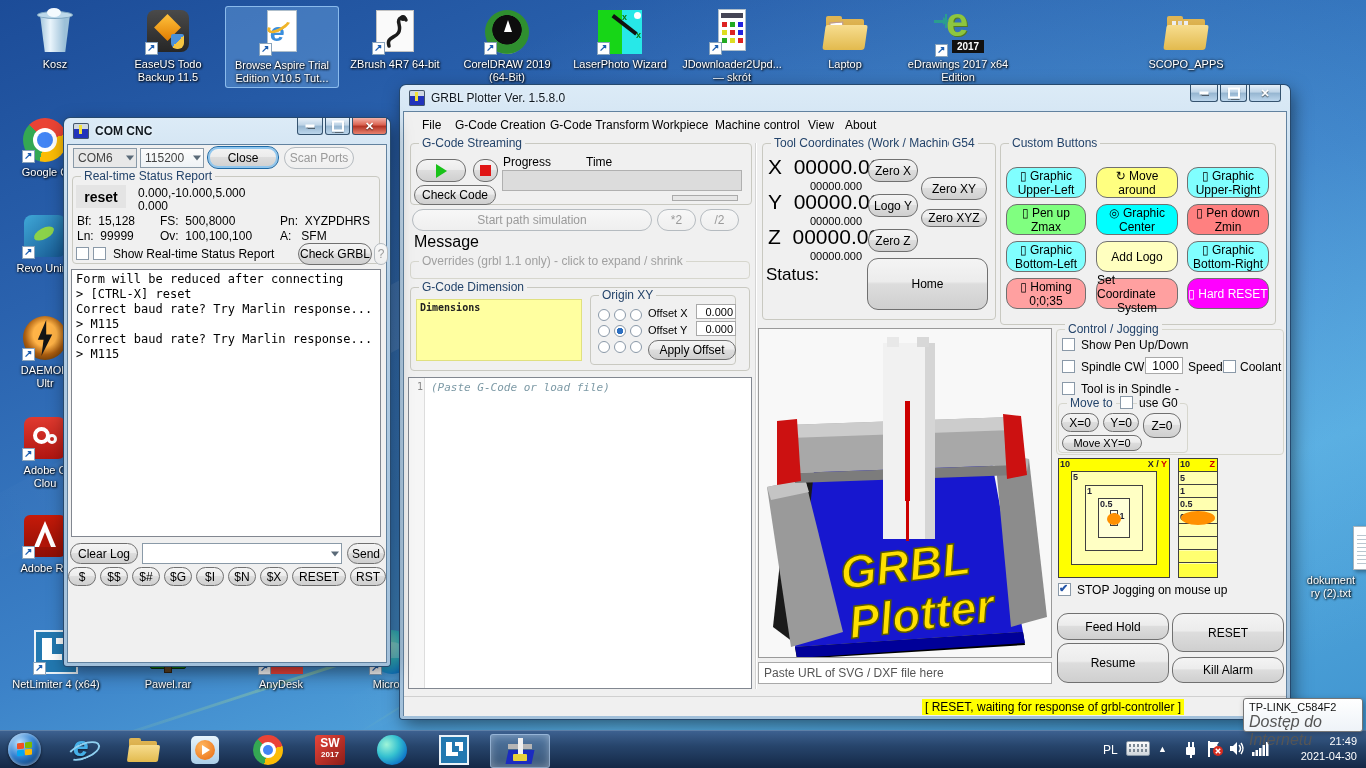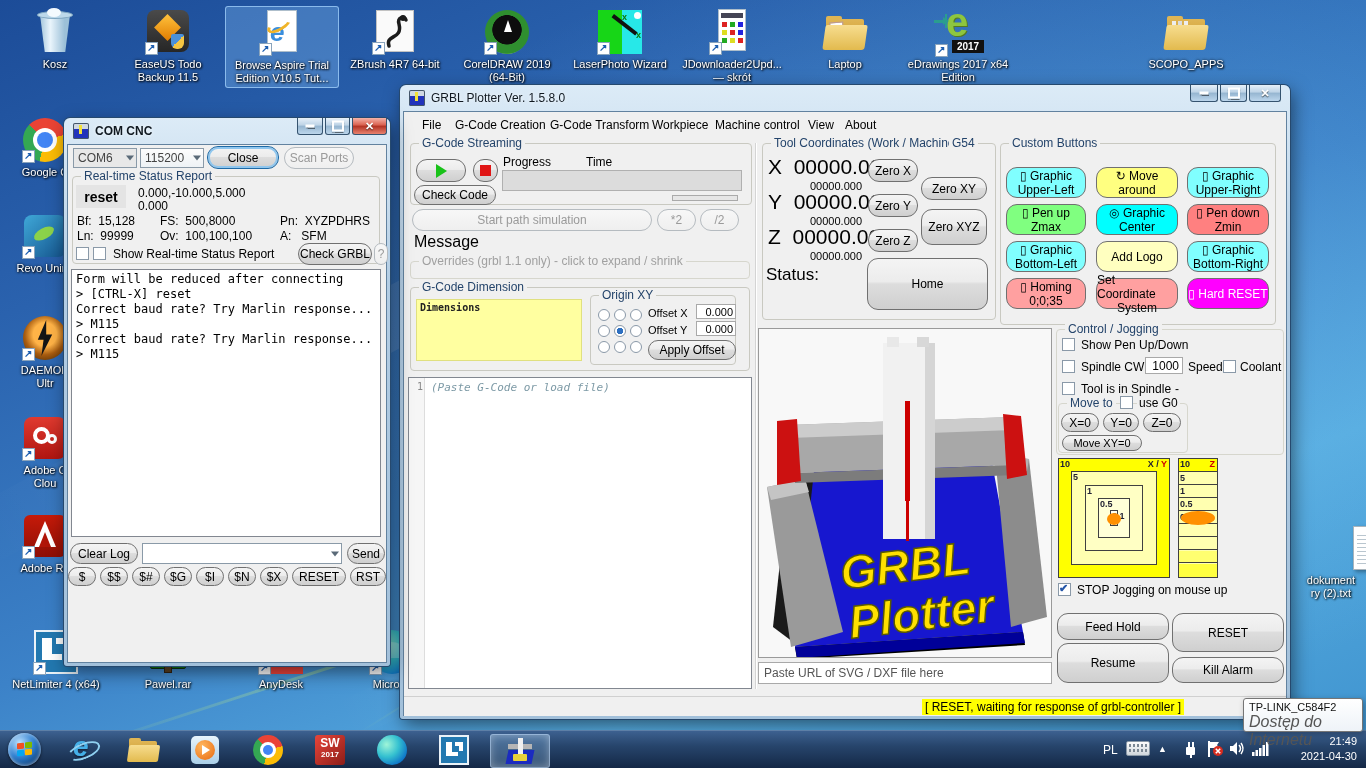--- a/index.html
+++ b/index.html
@@ -397,22 +397,22 @@
   <div class="grp" style="left:362px;top:58px;width:234px;height:177px">
     <div class="cap">Tool Coordinates (Work / Machine)</div>
     <div class="cap" style="left:186px">G54</div>
   </div>
   <div class="lab" style="left:368px;top:70px;font-size:21px"><span>X</span>&nbsp;&nbsp;<span>00000.000</span></div>
   <div class="lab" style="left:410px;top:95px;font-size:11px">00000.000</div>
   <div class="btn" style="left:468px;top:74px;width:50px;height:23px">Zero X</div>
   <div class="btn" style="left:521px;top:92px;width:66px;height:23px">Zero XY</div>
   <div class="lab" style="left:368px;top:105px;font-size:21px"><span>Y</span>&nbsp;&nbsp;<span>00000.000</span></div>
   <div class="lab" style="left:410px;top:130px;font-size:11px">00000.000</div>
-  <div class="btn" style="left:468px;top:109px;width:50px;height:23px">Zero Y</div>
-  <div class="btn" style="left:521px;top:124px;width:66px;height:36px">Zero XYZ</div>
+  <div class="btn" style="left:468px;top:109px;width:50px;height:23px">Logo Y</div>
+  <div class="btn" style="left:521px;top:124px;width:66px;height:18px">Zero XYZ</div>
   <div class="lab" style="left:368px;top:140px;font-size:21px"><span>Z</span>&nbsp;&nbsp;<span>00000.000</span></div>
   <div class="lab" style="left:410px;top:165px;font-size:11px">00000.000</div>
   <div class="btn" style="left:468px;top:144px;width:50px;height:23px">Zero Z</div>
   <div class="lab" style="left:366px;top:180px;font-size:17px">Status:</div>
   <div class="btn" style="left:467px;top:173px;width:121px;height:52px">Home</div>
 
   <div class="zz" style="left:358px;top:243px;width:294px;height:330px;background:#f8f8f8;border:1px solid #9a9a9a">
     <svg width="292" height="328" viewBox="0 0 292 328">
       <polygon points="30,150 58,145 38,316 14,298" fill="#1a1a1a"></polygon>
       <polygon points="55,142 232,128 264,303 36,318" fill="#1717cf"></polygon>
@@ -507,21 +507,21 @@
   <div class="cb" style="left:662px;top:297px"></div>
   <div class="lab" style="left:681px;top:297px">Tool is in Spindle</div>
   <div class="lab" style="left:775px;top:297px">-</div>
   <div class="grp" style="left:658px;top:318px;width:130px;height:50px;border-color:#d6d6cd">
     <div class="cap">Move to</div>
   </div>
   <div class="cb" style="left:720px;top:311px"></div>
   <div class="lab" style="left:737px;top:311px;background:#f0f0f0;padding:0 2px">use G0</div>
   <div class="btn" style="left:661px;top:328px;width:38px;height:19px">X=0</div>
   <div class="btn" style="left:703px;top:328px;width:36px;height:19px">Y=0</div>
-  <div class="btn" style="left:743px;top:328px;width:38px;height:19px">Z=0</div>
+  <div class="btn" style="left:743px;top:328px;width:38px;height:25px">Z=0</div>
   <div class="btn" style="left:662px;top:350px;width:80px;height:16px;font-size:11px">Move XY=0</div>
 
   <div class="zz" style="left:658px;top:373px;width:112px;height:120px;background:#ffff00;border:1px solid #404040">
     <div class="zz" style="left:1px;top:0;font-size:9px;font-weight:bold;color:#223">10</div>
     <div class="zz" style="right:2px;top:0;font-size:9px;font-weight:bold"><span style="color:#223">X /</span> <span style="color:#c00">Y</span></div>
     <div class="zz" style="left:12px;top:12px;right:12px;bottom:12px;background:#ffffb0;border:1px solid #404040">
       <div class="zz" style="left:1px;top:0;font-size:9px;font-weight:bold;color:#223">5</div>
       <div class="zz" style="left:13px;top:13px;right:13px;bottom:13px;background:#ffffc4;border:1px solid #404040">
         <div class="zz" style="left:1px;top:0;font-size:9px;font-weight:bold;color:#223">1</div>
         <div class="zz" style="left:12px;top:12px;right:12px;bottom:12px;background:#ffffd8;border:1px solid #404040">

